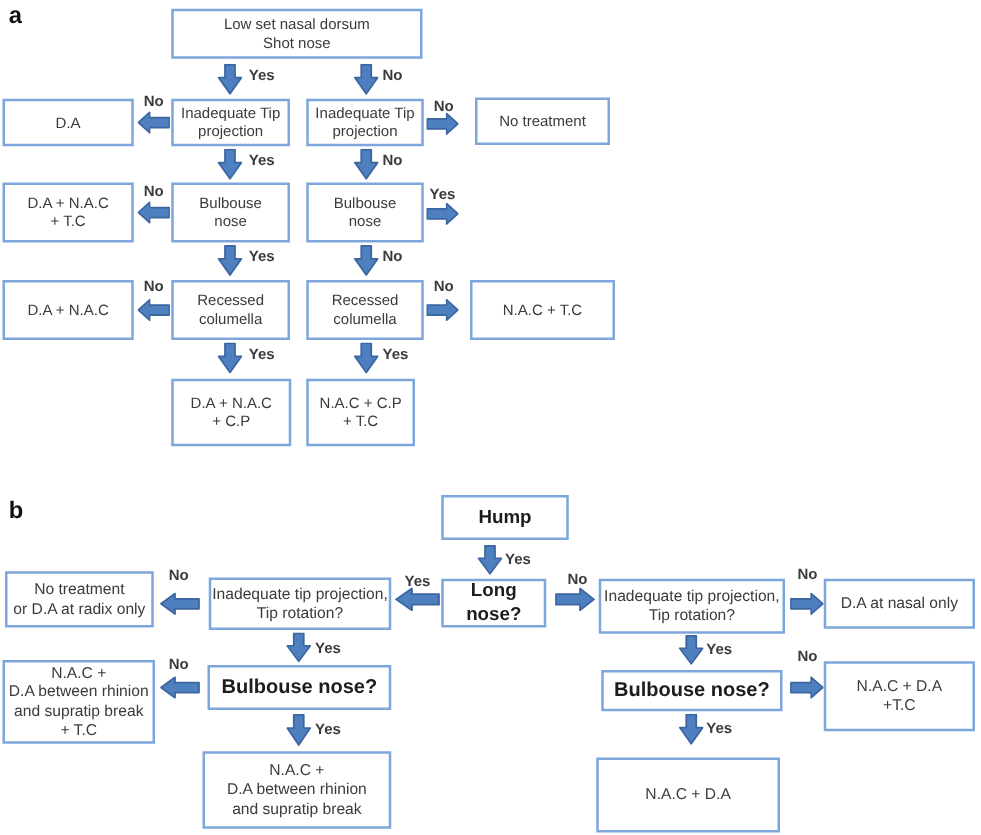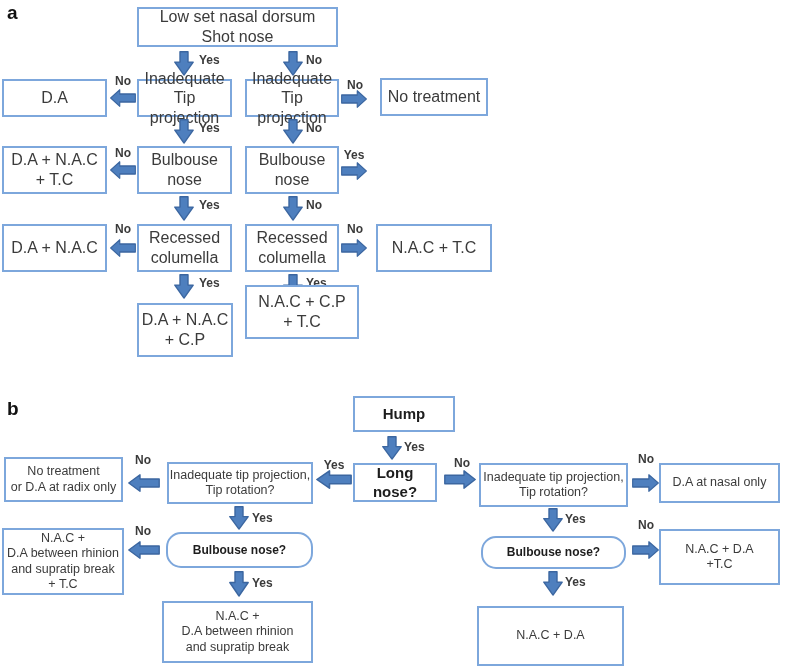--- a/index.html
+++ b/index.html
@@ -7,24 +7,24 @@
     position:relative;width:785px;height:668px;background:#fff;
     font-family:"Liberation Sans", sans-serif;
     color:var(--text-color,#3b3b3b);
     overflow:hidden;
   }
   .box{
     position:absolute;box-sizing:border-box;
     display:flex;align-items:center;justify-content:center;
     text-align:center;white-space:pre-line;
     border:2px solid var(--box-border,#7da7dc);
-    background:#fff;font-size:16px;line-height:1.22;
+    background:#fff;font-size:12px;line-height:1.22;
   }
   .box.bold{font-weight:bold;font-size:15px;color:#1d1d1d;}
-  .box.bold-lg{font-weight:bold;font-size:12px;color:#1d1d1d;border-radius:15px;}
+  .box.bold-lg{font-weight:bold;font-size:16px;color:#1d1d1d;}
   .box.small{font-size:12.5px;}
   .panel-label{position:absolute;font-weight:bold;font-size:19px;color:#111;}
   .elabel{position:absolute;font-size:12px;color:var(--text-color,#3b3b3b);font-weight:bold;}
   .elabel.c{text-align:center;}
   svg.arrow{position:absolute;display:block;}
   svg.arrow use{
     fill:var(--arrow-fill,#4e7fbe);
     stroke:var(--arrow-stroke,#3b66a0);
     stroke-width:1.4;stroke-linejoin:round;
   }
@@ -123,21 +123,21 @@
       <use href="#arr-d"></use>
     </svg>
   <span class="elabel" style="left:199px;top:276px">Yes</span>
   <svg class="arrow" style="left:283px;top:274px;width:20px;height:25px" viewBox="0 0 20 26" preserveAspectRatio="none">
       <use href="#arr-d"></use>
     </svg>
   <span class="elabel" style="left:306px;top:276px">Yes</span>
 
   <div class="box" style="left:137px;top:303px;width:96px;height:54px">D.A + N.A.C
 + C.P</div>
-  <div class="box" style="left:245px;top:285px;width:114px;height:54px">N.A.C + C.P
+  <div class="box" style="left:245px;top:303px;width:87px;height:54px">N.A.C + C.P
 + T.C</div>
 
   <div class="panel-label" style="left:7px;top:398px">b</div>
 
   <div class="box bold" style="left:353px;top:396px;width:102px;height:36px">Hump</div>
   <svg class="arrow" style="left:382px;top:436px;width:20px;height:24px" viewBox="0 0 20 26" preserveAspectRatio="none">
       <use href="#arr-d"></use>
     </svg>
   <span class="elabel" style="left:404px;top:440px">Yes</span>
   <div class="box bold" style="left:353px;top:463px;width:84px;height:39px">Long nose?</div>

